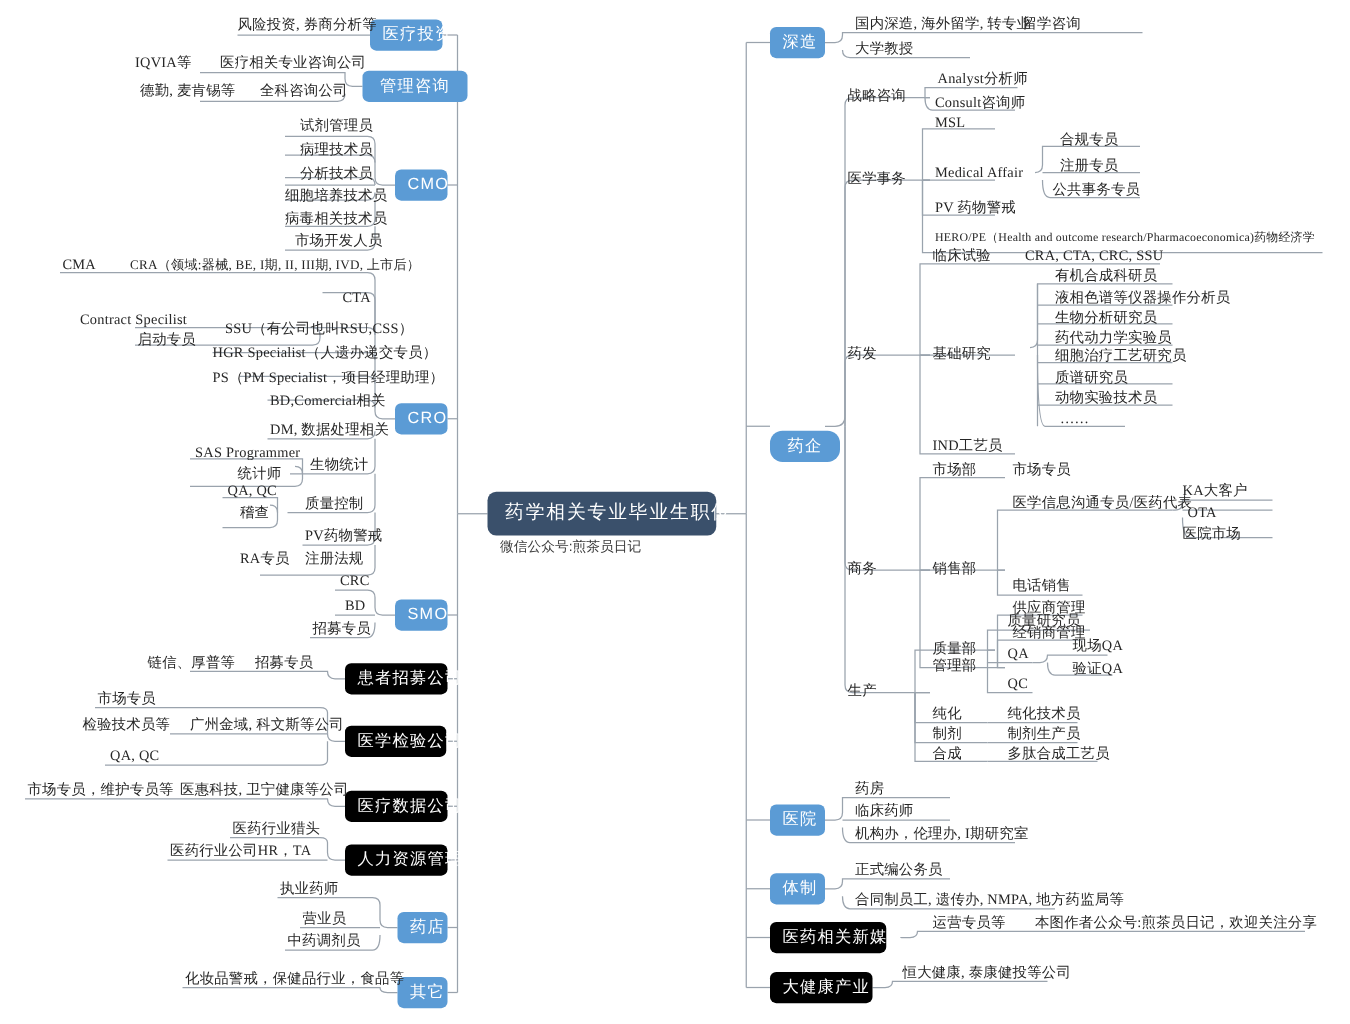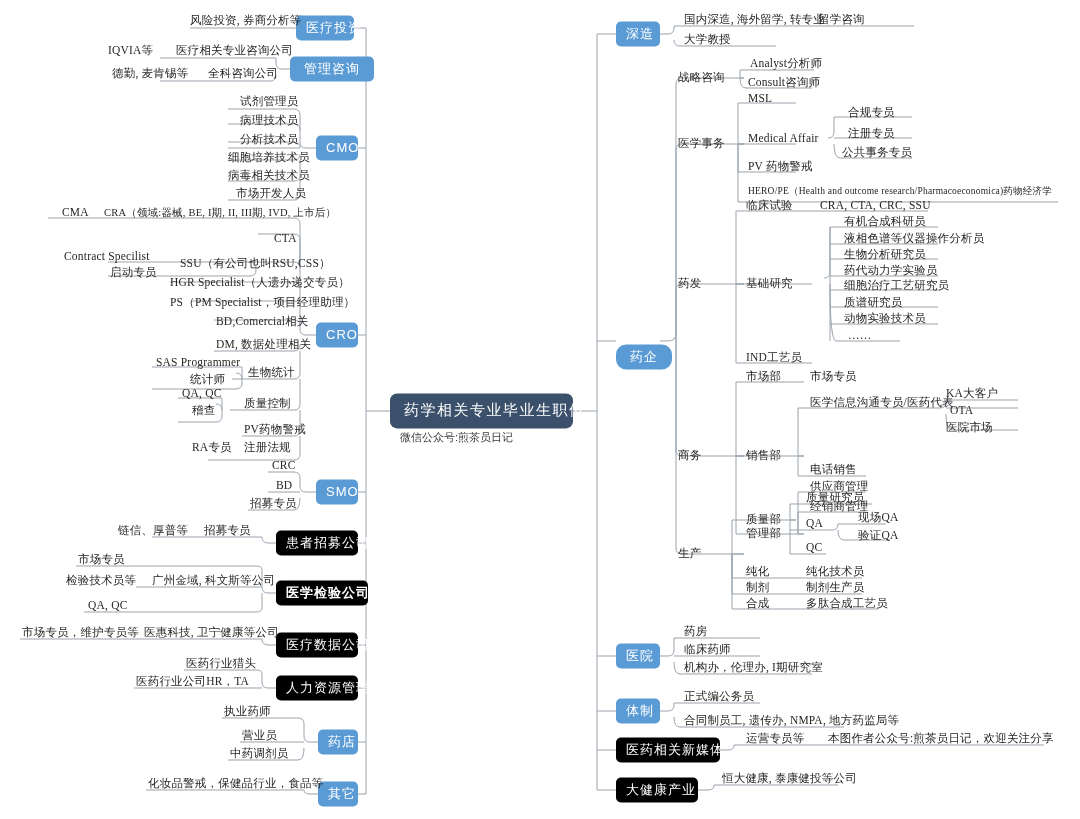--- a/index.html
+++ b/index.html
@@ -230,21 +230,21 @@
   <div class="node chip lite" style="left:290px;top:69px;width:84px;">
     <span>管理咨询</span></div>
   <div class="node chip lite" style="left:316px;top:148px;width:42px;">
     <span>CMO</span></div>
   <div class="node chip lite" style="left:316px;top:335px;width:42px;">
     <span>CRO</span></div>
   <div class="node chip lite" style="left:316px;top:492px;width:42px;">
     <span>SMO</span></div>
   <div class="node chip pale" style="left:276px;top:543px;width:82px;">
     <span>患者招募公司</span></div>
-  <div class="node chip pale" style="left:276px;top:593px;width:92px;font-weight:bold;">
+  <div class="node chip pale" style="left:276px;top:593px;width:81px;">
     <span>医学检验公司</span></div>
   <div class="node chip pale" style="left:276px;top:645px;width:82px;">
     <span>医疗数据公司</span></div>
   <div class="node chip pale" style="left:276px;top:688px;width:82px;">
     <span>人力资源管理</span></div>
   <div class="node chip lite" style="left:318px;top:742px;width:40px;">
     <span>药店</span></div>
   <div class="node chip lite" style="left:318px;top:794px;width:40px;">
     <span>其它</span></div>
 
@@ -266,21 +266,21 @@
     <span>病理技术员</span></div>
   <div class="node leaf" style="left:240px;top:140px;">
     <span>分析技术员</span></div>
   <div class="node leaf" style="left:228px;top:158px;">
     <span>细胞培养技术员</span></div>
   <div class="node leaf" style="left:228px;top:176px;">
     <span>病毒相关技术员</span></div>
   <div class="node leaf" style="left:236px;top:194px;">
     <span>市场开发人员</span></div>
 
-  <div class="node leaf" style="left:50px;top:213px;margin-left:12px;">
+  <div class="node leaf" style="left:50px;top:213px;">
     <span>CMA</span></div>
   <div class="node leaf small" style="left:104px;top:213px;">
     <span>CRA（领域:器械, BE, I期, II, III期, IVD, 上市后）</span></div>
   <div class="node leaf" style="left:274px;top:239px;">
     <span>CTA</span></div>
   <div class="node leaf" style="left:64px;top:257px;">
     <span>Contract Specilist</span></div>
   <div class="node leaf" style="left:110px;top:273px;">
     <span>启动专员</span></div>
   <div class="node leaf" style="left:180px;top:264px;">
@@ -354,21 +354,21 @@
     <span>化妆品警戒，保健品行业，食品等</span></div>
 
   <div class="node chip lite" style="left:616px;top:34px;width:44px;">
     <span>深造</span></div>
   <div class="node chip lite" style="left:616px;top:357px;width:56px;border-radius:10px;">
     <span>药企</span></div>
   <div class="node chip lite" style="left:616px;top:656px;width:44px;">
     <span>医院</span></div>
   <div class="node chip lite" style="left:616px;top:711px;width:44px;">
     <span>体制</span></div>
-  <div class="node chip pale" style="left:616px;top:750px;width:104px;">
+  <div class="node chip pale" style="left:616px;top:750px;width:93px;">
     <span>医药相关新媒体</span></div>
   <div class="node chip pale" style="left:616px;top:790px;width:82px;">
     <span>大健康产业</span></div>
 
   <div class="node leaf" style="left:684px;top:20px;">
     <span>国内深造, 海外留学, 转专业</span></div>
   <div class="node leaf" style="left:818px;top:20px;">
     <span>留学咨询</span></div>
   <div class="node leaf" style="left:684px;top:40px;">
     <span>大学教授</span></div>

